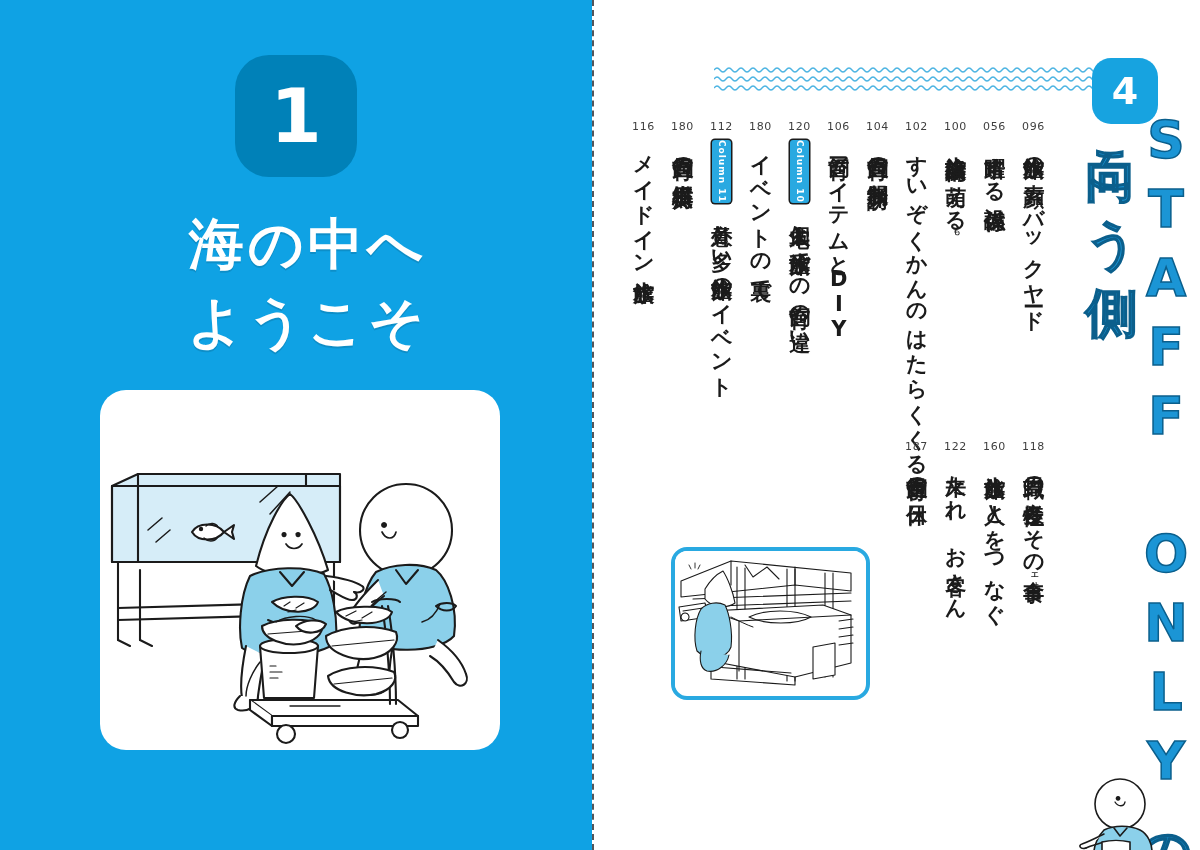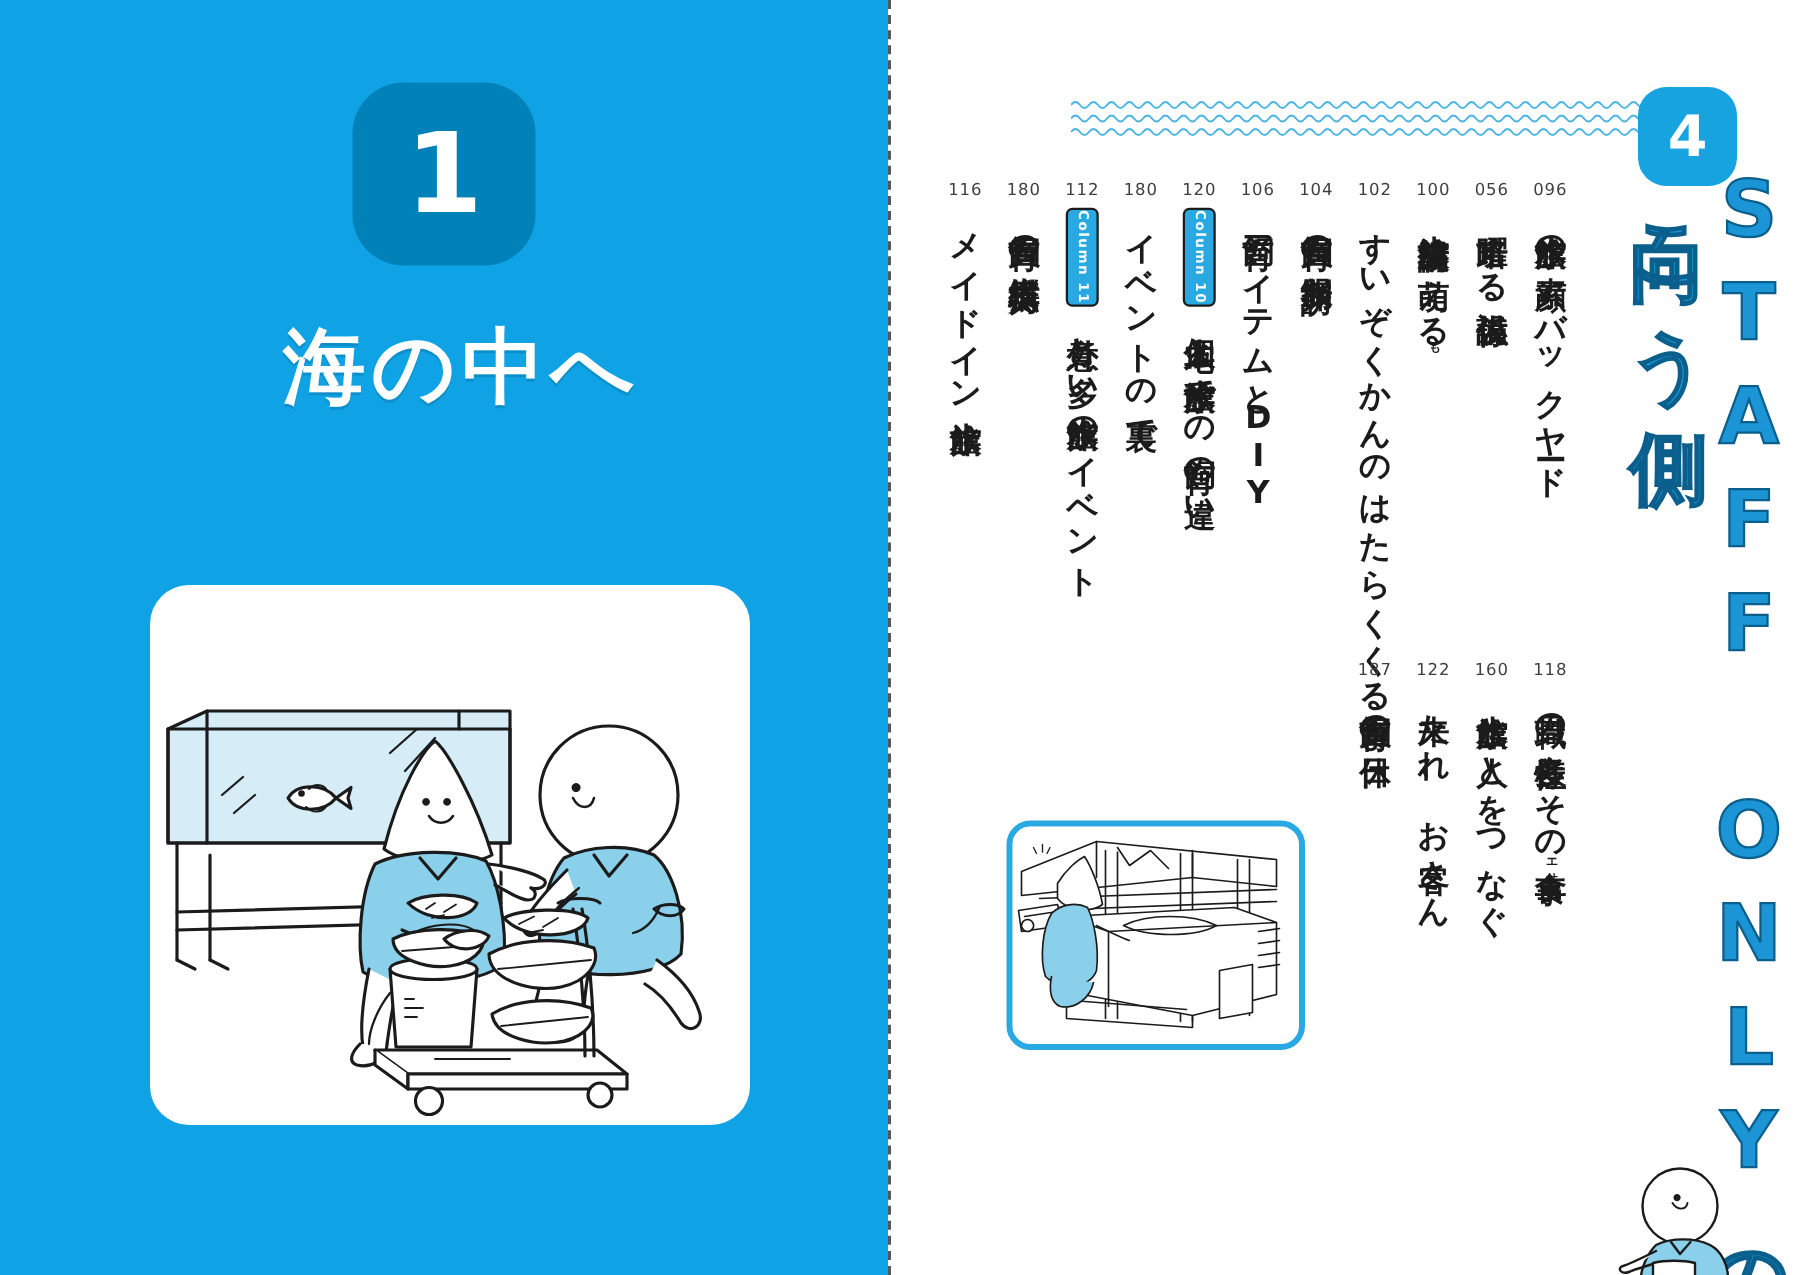--- a/index.html
+++ b/index.html
@@ -149,20 +149,21 @@
 <div class="spread">
 
   <div class="left-page">
 
     <div class="chapter-badge">
       <span class="num">1</span>
     </div>
 
     <div class="chapter-title">
       <span class="ln">海の中へ</span>
+      <span class="ln">ようこそ</span>
     </div>
 
     <div class="illus-card">
       <svg viewBox="0 0 400 360">
         <g fill="none" stroke="#1b1b1b" stroke-width="2.1" stroke-linecap="round" stroke-linejoin="round">
 
           <path d="M12 96 L38 84 L240 84 L240 172 L12 172 Z" fill="#d6edf8"></path>
           <path d="M12 96 L240 96"></path>
           <path d="M38 84 L38 172"></path>
           <path d="M206 84 L206 96"></path>

